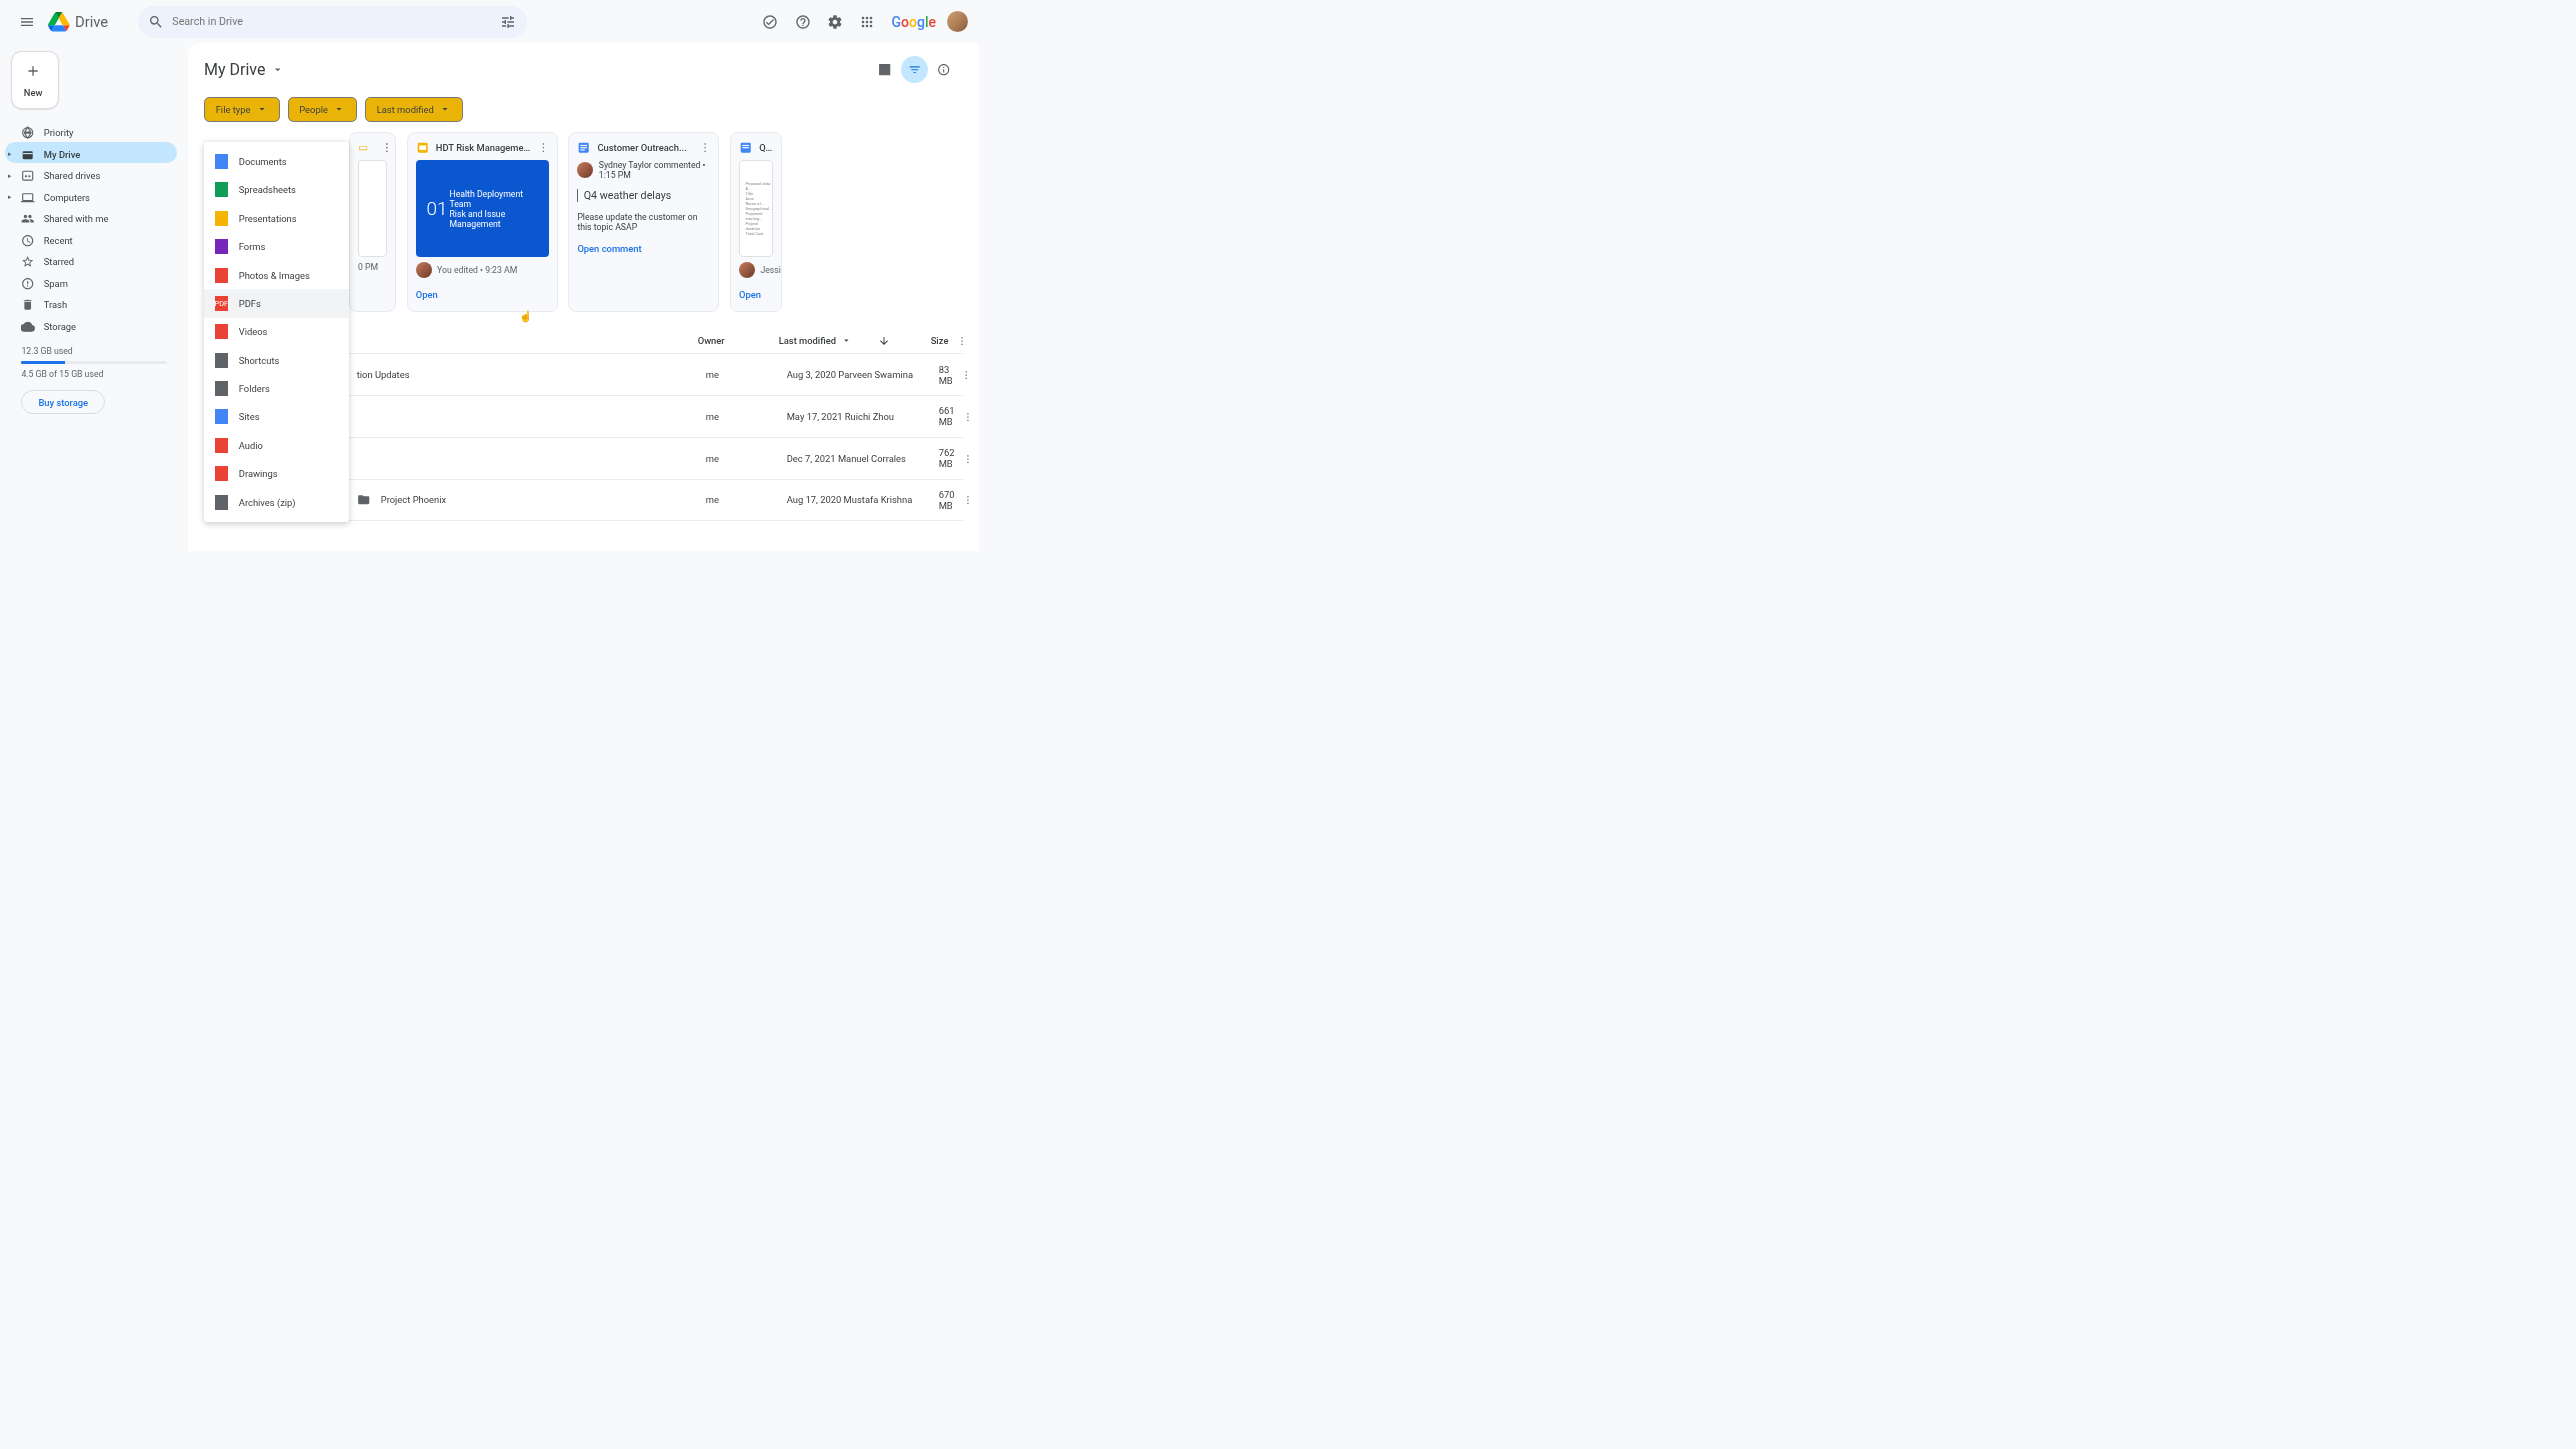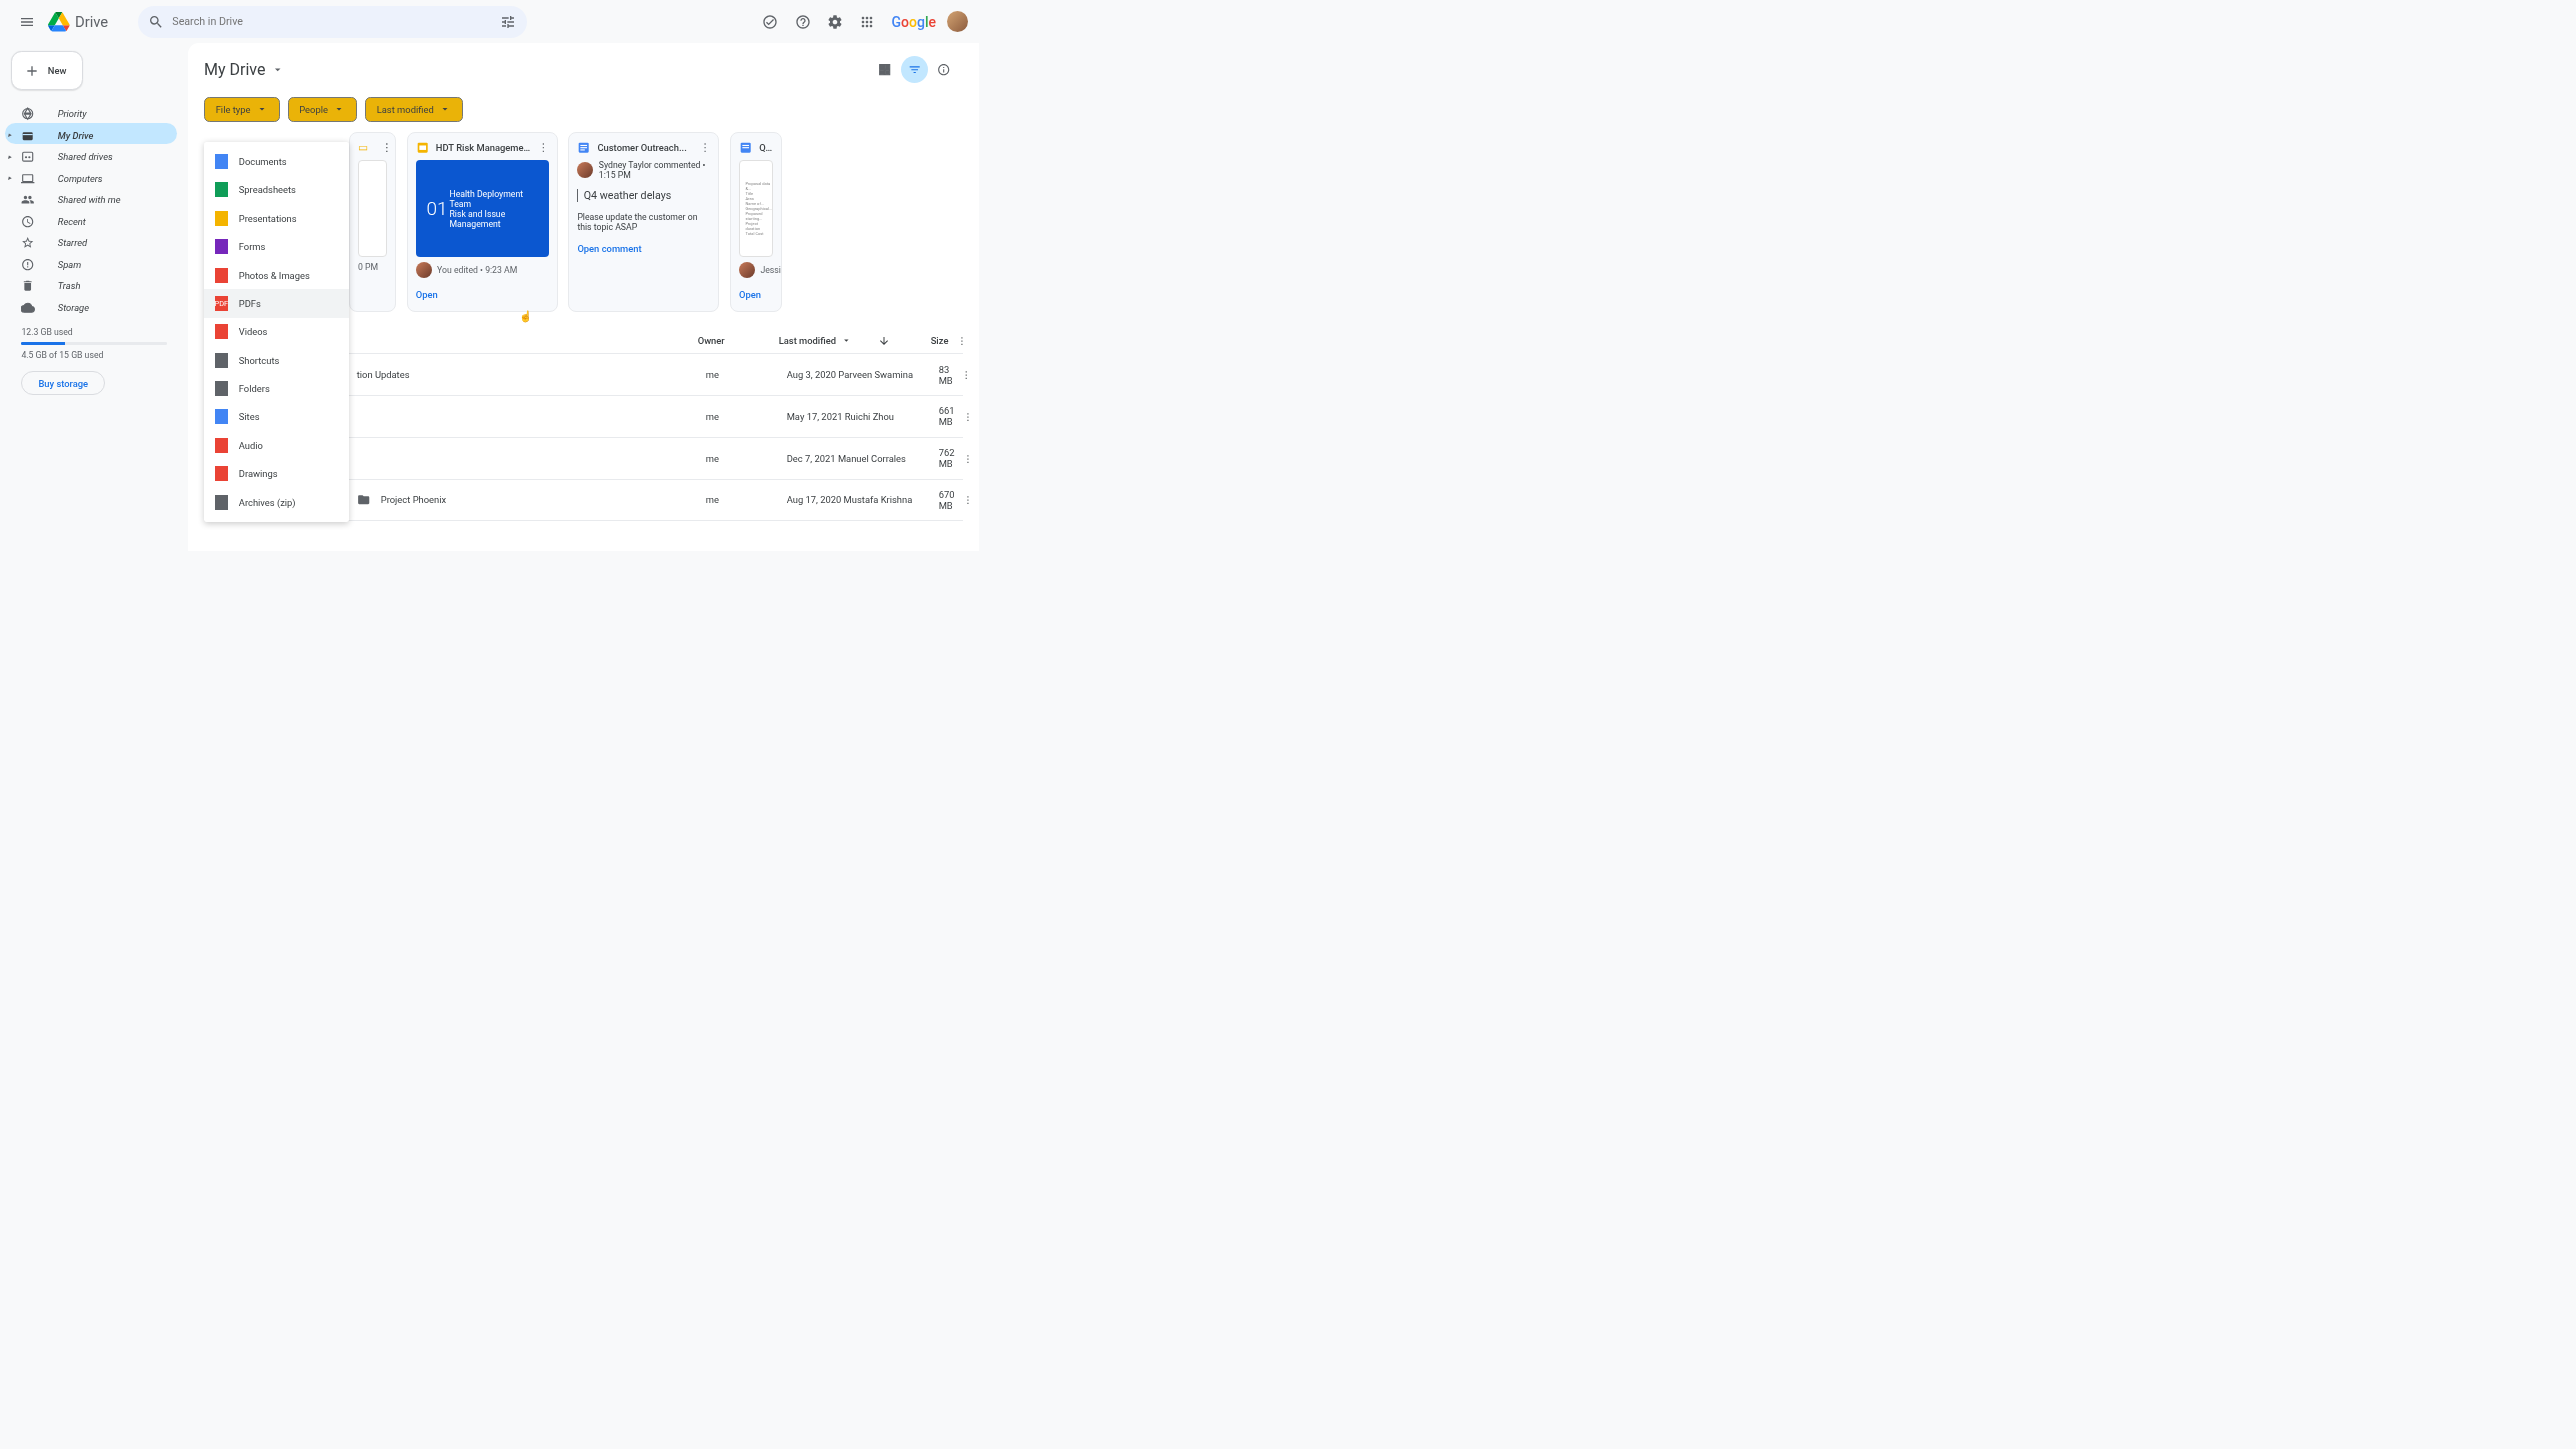--- a/index.html
+++ b/index.html
@@ -15,22 +15,22 @@
 .header-spacer { flex: 1; }
 .header-icons { display: flex; align-items: center; gap: 5.4px; }
 .header-icon-btn { width: 27px; height: 27px; border: none; background: none; border-radius: 50%; display: flex; align-items: center; justify-content: center; cursor: pointer; color: #5f6368; }
 .google-logo { font-size: 14px; font-weight: 500; padding: 0 5.4px; }
 .g-b { color:#4285f4;} .g-r{color:#ea4335;} .g-y{color:#fbbc05;} .g-g{color:#34a853;}
 .avatar { width: 21.5px; height: 21.5px; border-radius: 50%; background: linear-gradient(135deg,#d4a574,#8b5a3c); }
 
 
 .layout { display: flex; height: calc(100% - 43px); }
 .sidebar { width: 188px; padding: 5.4px 10.7px 0 5.4px; }
-.new-btn { display: flex; align-items: center; gap: 8px; padding: 10.7px 16px 10.7px 12px; background: #fff; border: 0.7px solid #dadce0; border-radius: 10.7px; font-size: 9.4px; font-weight: 500; color: #3c4043; cursor: pointer; box-shadow: 0 0.7px 1.3px rgba(0,0,0,0.1); margin: 2.7px 0 10.7px 5.4px; }
-.nav-item { display: flex; align-items: center; gap: 23px; padding: 4px 8px 0 16px; border-radius: 13.4px; cursor: pointer; font-size: 9.4px; color: #3c4043; min-height: 21.5px; position: relative; font-style: italic; }
+.new-btn { display: flex; align-items: center; gap: 8px; padding: 10.7px 16px 10.7px 12px; background: #fff; border: 0.7px solid #dadce0; border-radius: 10.7px; font-size: 9.4px; font-weight: 500; color: #3c4043; cursor: pointer; box-shadow: 0 0.7px 1.3px rgba(0,0,0,0.1); margin: 2.7px 0 10.7px 5.4px; flex-direction: column; }
+.nav-item { display: flex; align-items: center; gap: 9px; padding: 4px 8px 0 16px; border-radius: 13.4px; cursor: pointer; font-size: 9.4px; color: #3c4043; min-height: 21.5px; position: relative; }
 .nav-item.active { background: #c2e7ff; font-weight: 500; }
 .nav-item .expand { position: absolute; left: 2.7px; font-size: 6.7px; color: #5f6368; }
 .nav-icon { width: 13.4px; display: flex; justify-content: center; color: #5f6368; }
 .nav-item.active .nav-icon { color: #3c4043; }
 .storage-section { padding: 5.4px 10.7px 0 16px; }
 .storage-text { font-size: 8.7px; color: #5f6368; margin: 5.4px 0; }
 .storage-bar { height: 2.7px; background: #e8eaed; border-radius: 1.3px; margin: 5.4px 0; overflow:hidden;}
 .storage-fill { height: 100%; width: 30%; background: #1a73e8; }
 .buy-storage { border: 0.7px solid #dadce0; background: none; color: #1a73e8; padding: 5.4px 16px; border-radius: 13.4px; font-size: 9.4px; font-weight:500; cursor: pointer; margin-top:5.4px; }
 

